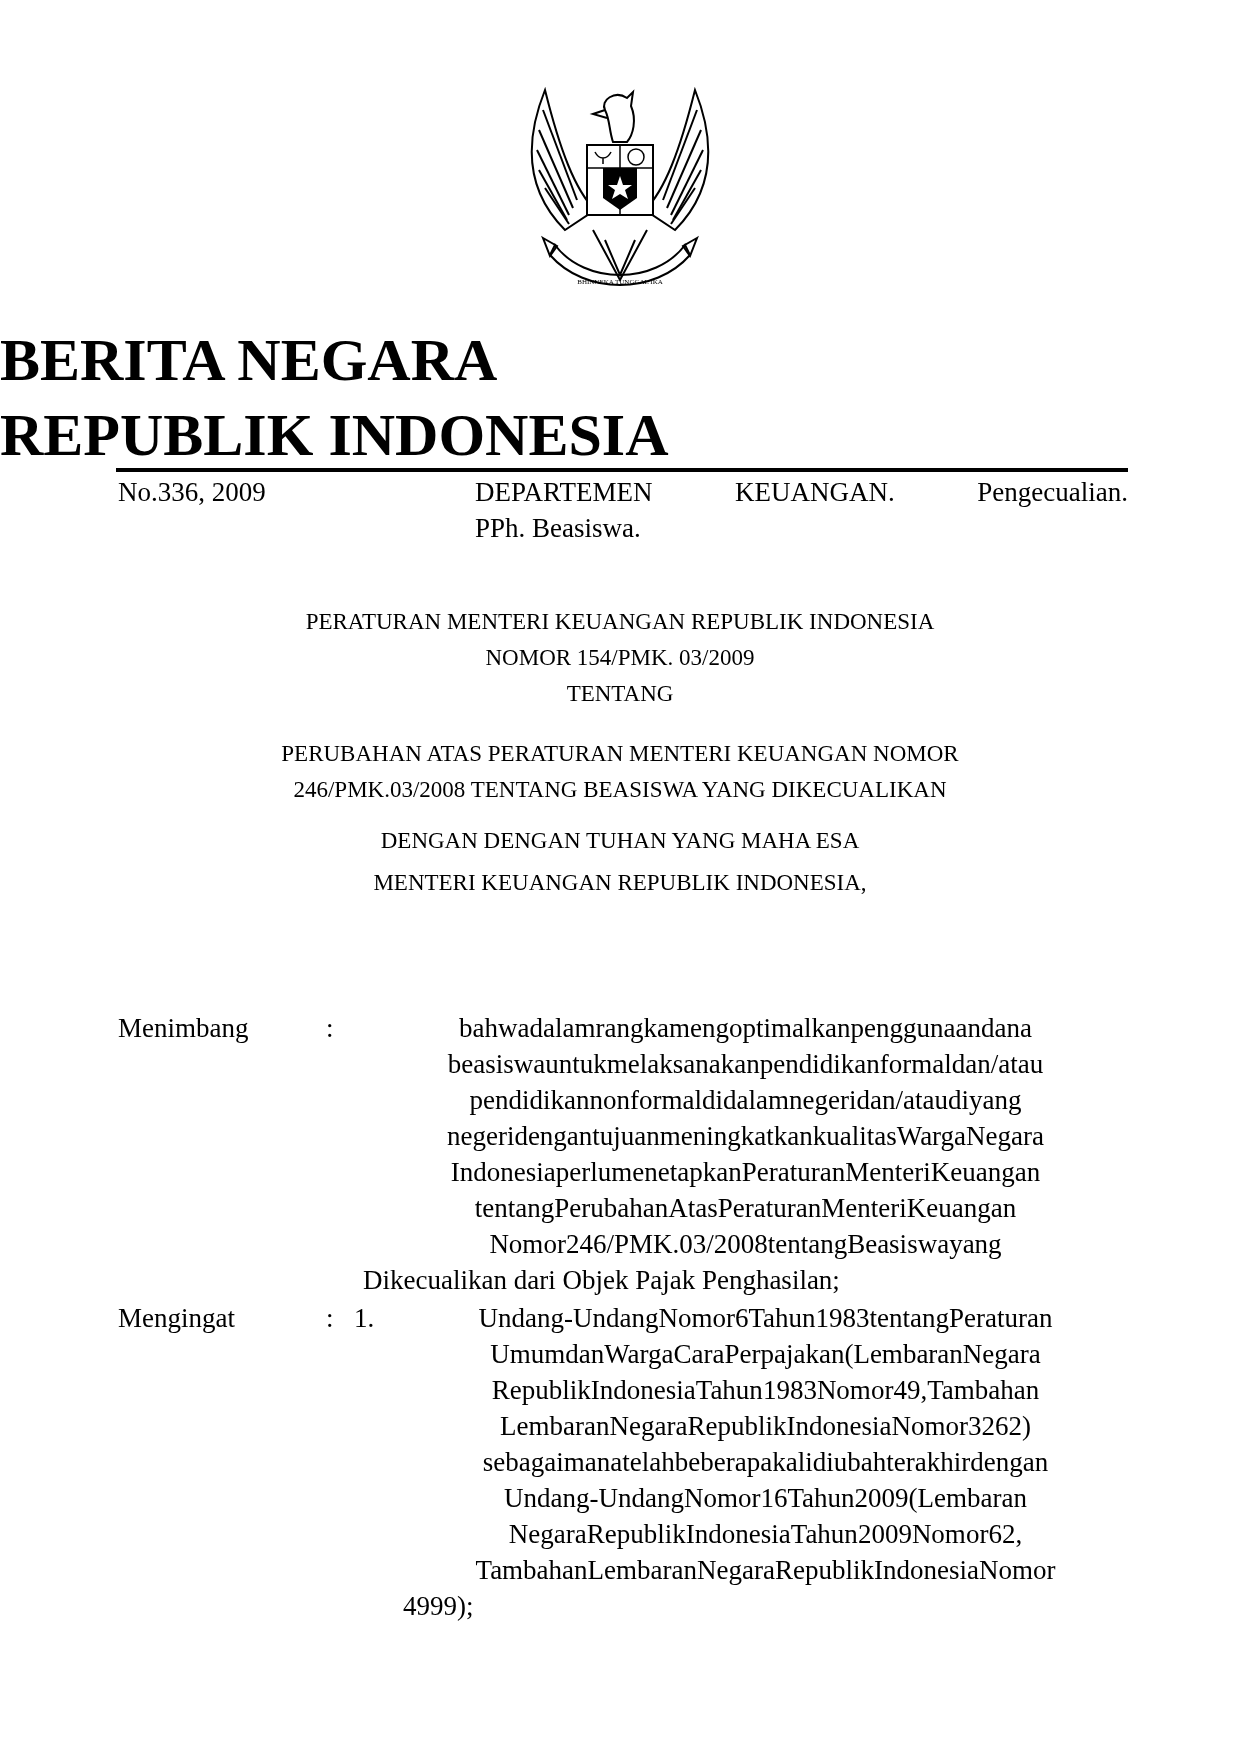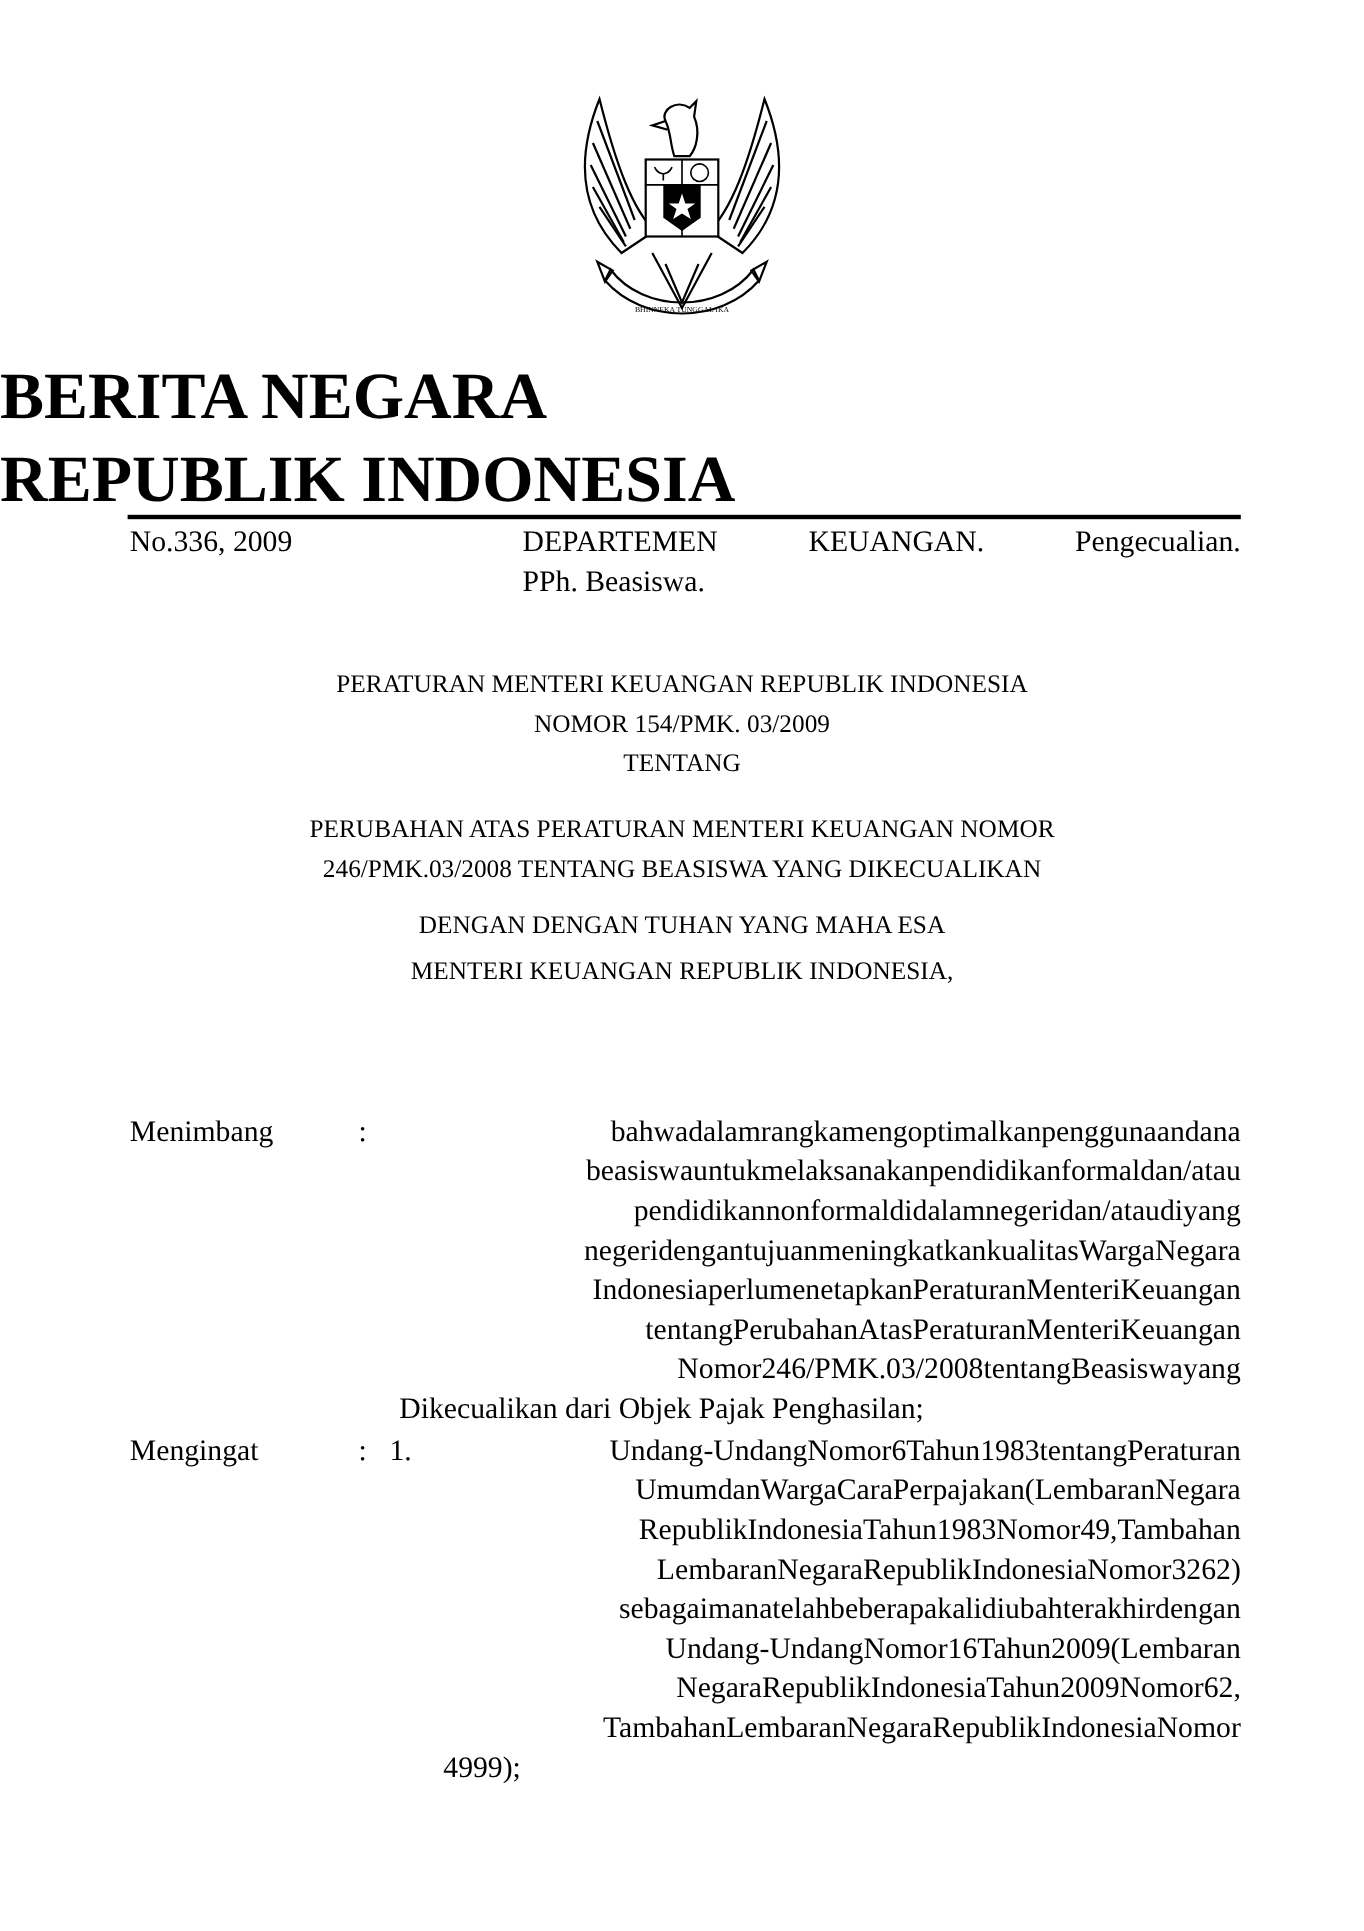--- a/index.html
+++ b/index.html
@@ -23,21 +23,21 @@
   .center-block div { line-height: 36px; }
   .title1 { top: 604px; }
   .title2 { top: 716px; margin-top: 20px; }
   .title3 { top: 823px; }
   .section { position: absolute; left: 118px; width: 1010px; font-size: 27px; line-height: 36px; }
   .section .label { position: absolute; left: 0; top: 0; }
   .section .colon { position: absolute; left: 208px; top: 0; }
   .section .body { position: absolute; left: 245px; width: 765px; text-align: justify; }
   .section .num { position: absolute; left: 236px; top: 0; }
   .section .body2 { position: absolute; left: 285px; width: 725px; text-align: justify; }
-  .justline { display: flex; justify-content: flex-end; }
+  .justline { display: flex; justify-content: center; }
   .lastline { text-align: left; }
   .menimbang { top: 1010px; }
   .mengingat { top: 1300px; }
 </style>
 </head>
 <body>
 
 <div class="emblem">
   <svg width="210" height="220" viewBox="0 0 210 220">
 

